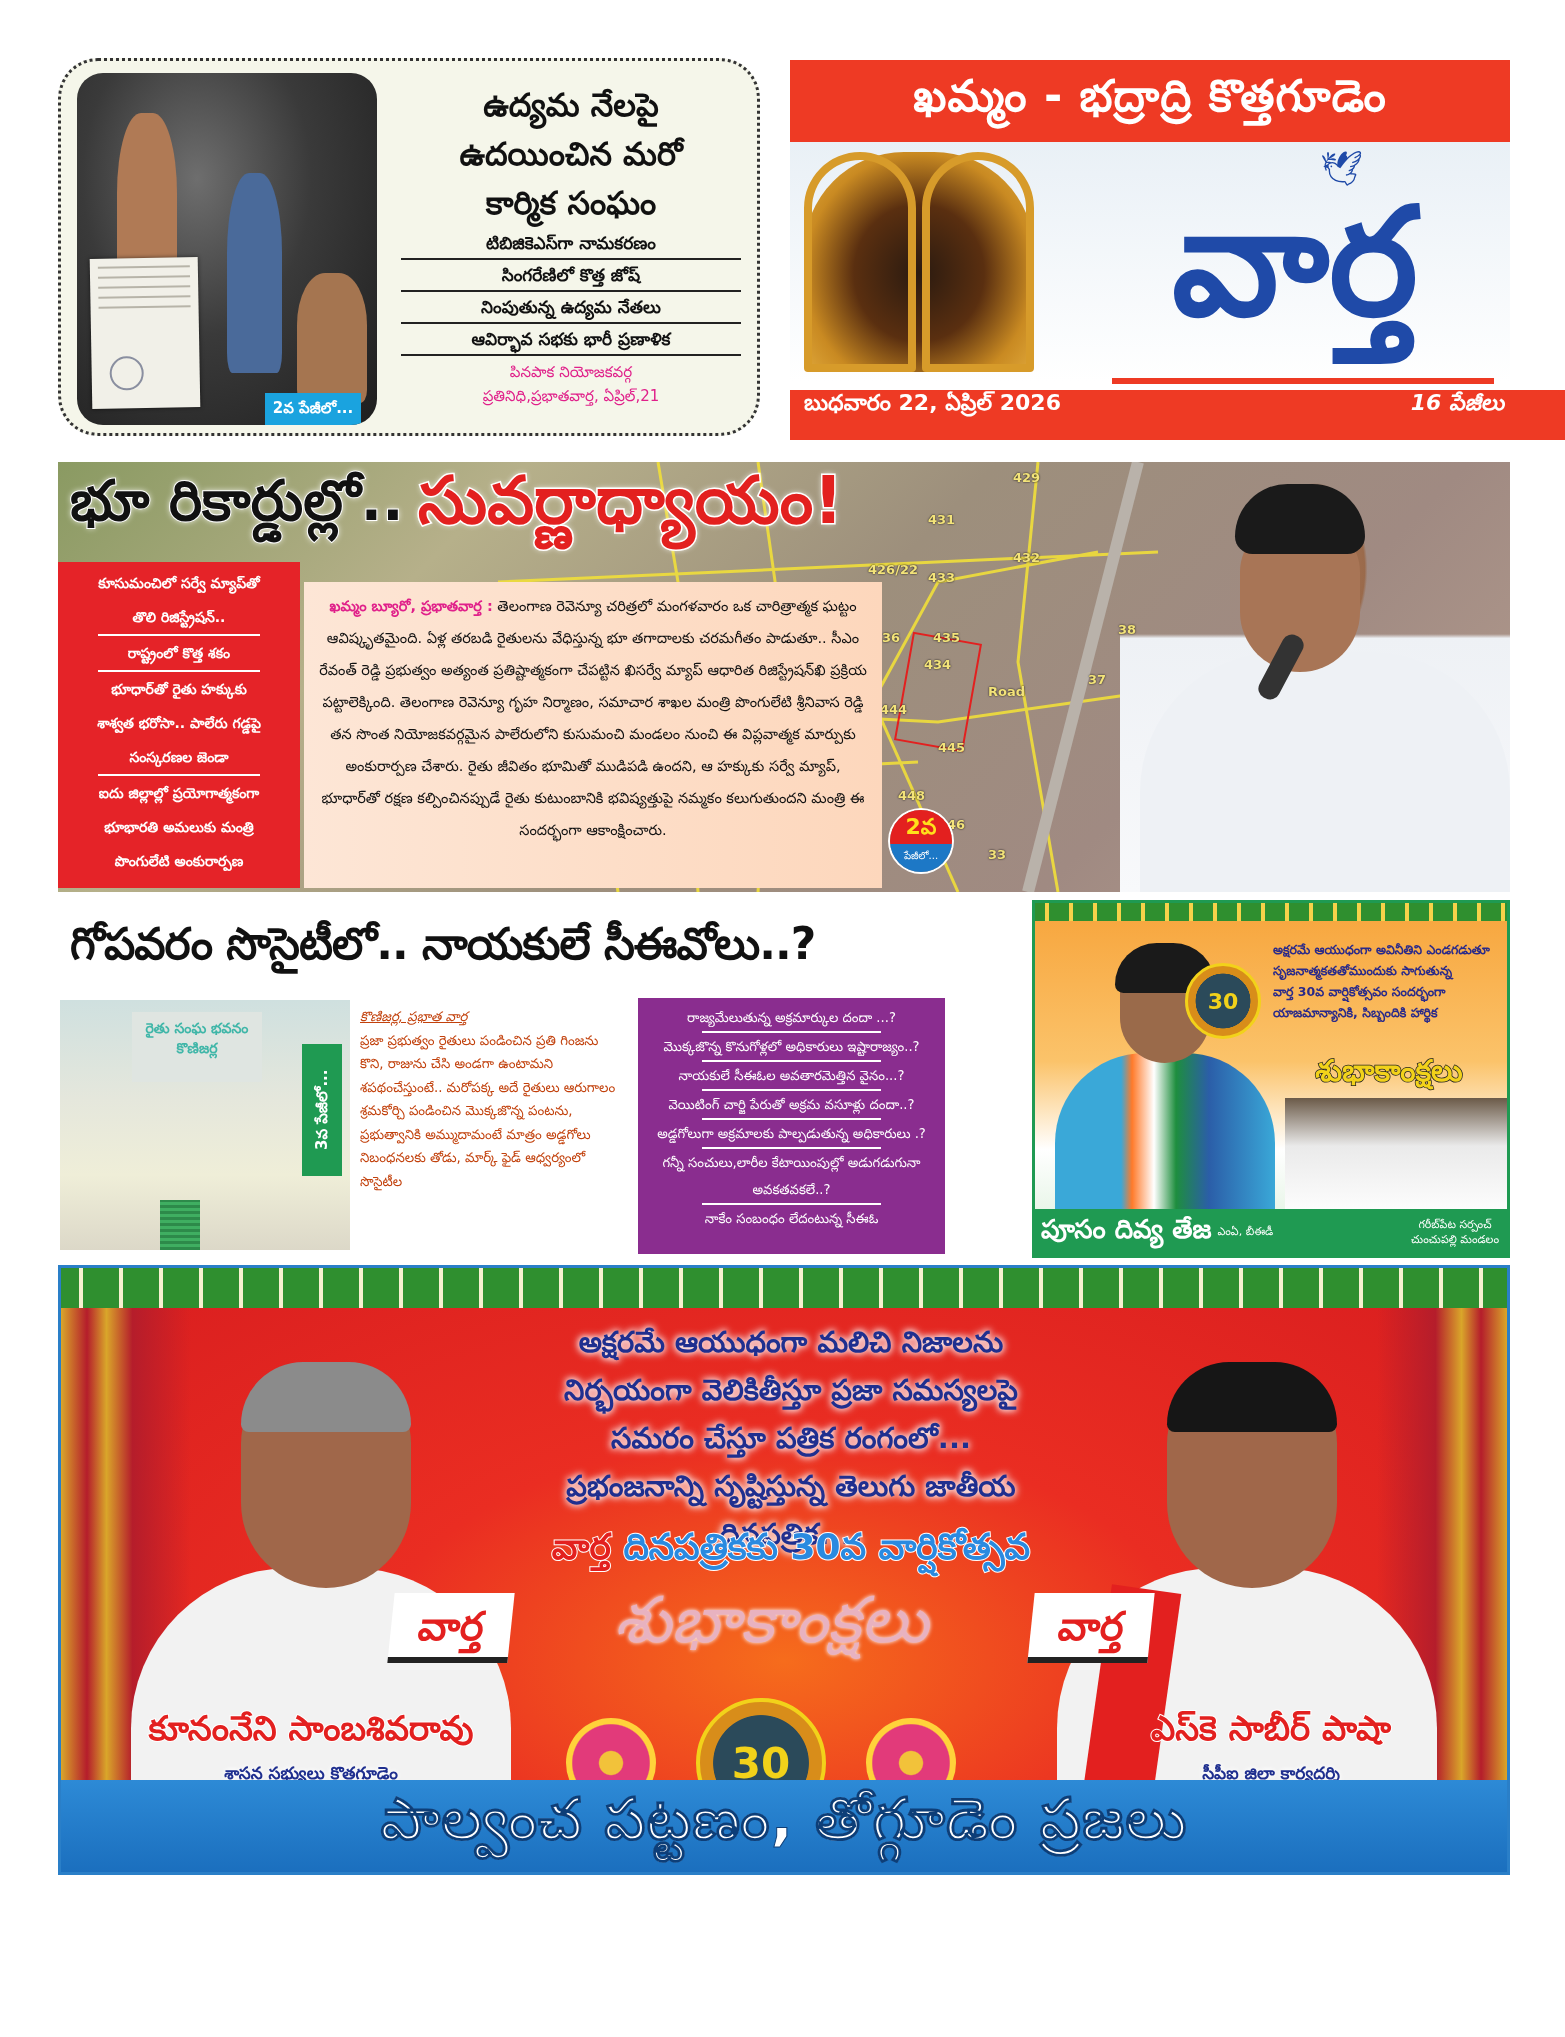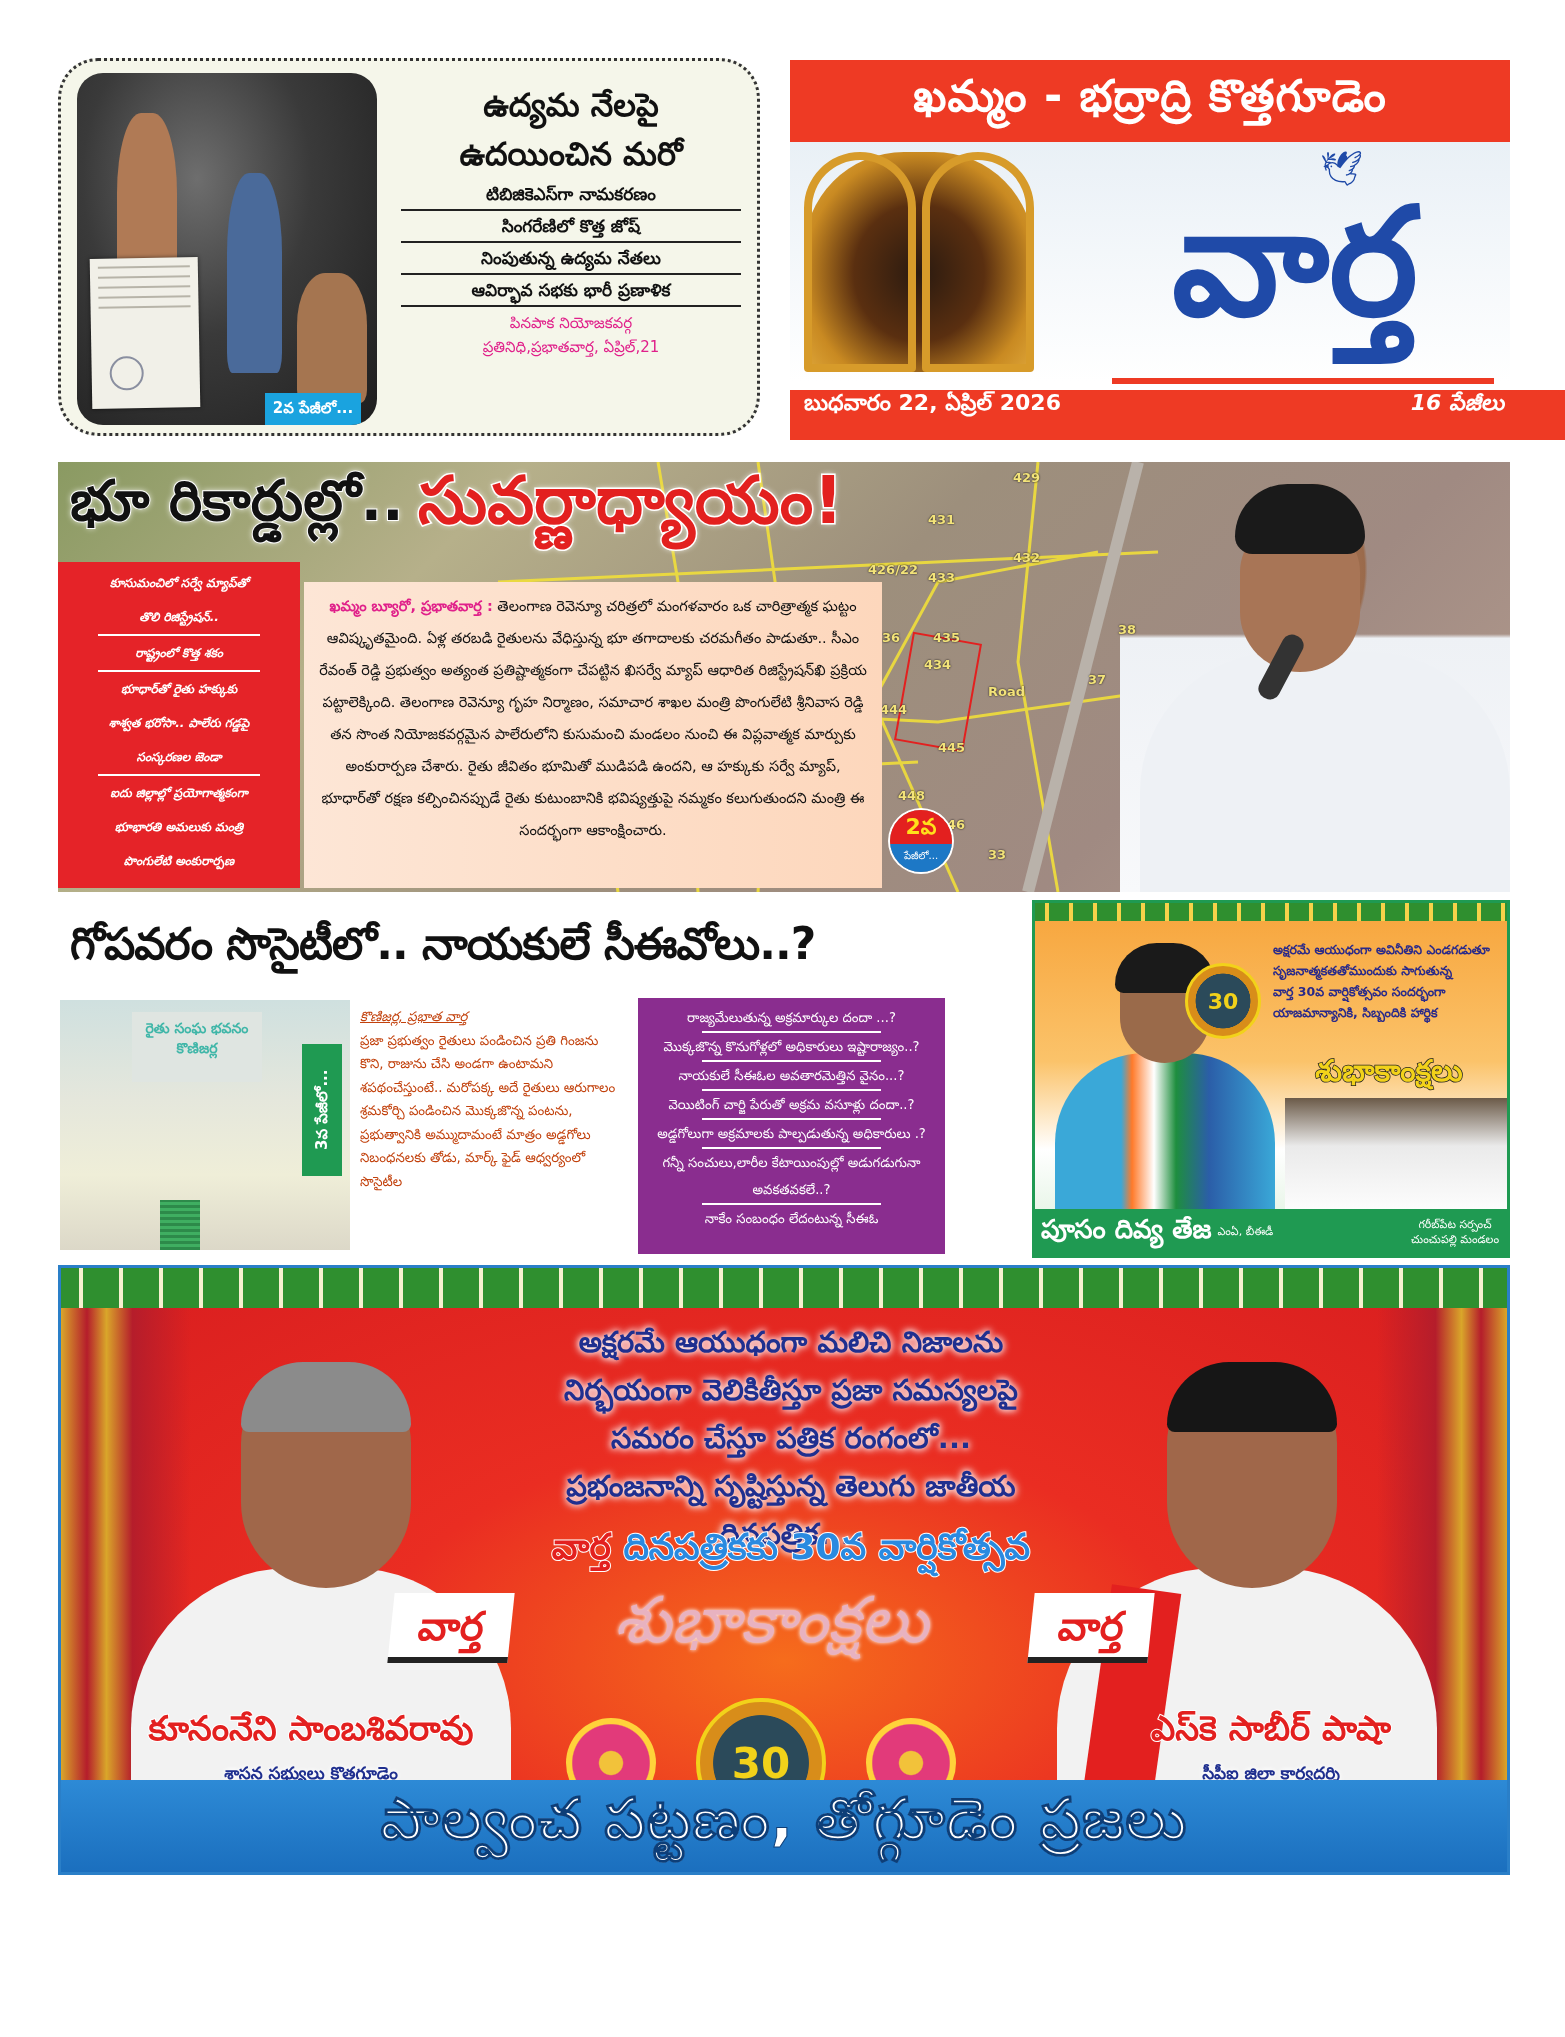--- a/index.html
+++ b/index.html
@@ -76,21 +76,21 @@
     -webkit-text-stroke: 2px #fff; paint-order: stroke fill; text-shadow: 0 0 6px #fff;
   }
   .lead-headline-2 {
     position: absolute; left: 360px; top: 0px; font-size: 66px; font-weight: bold; color: #e3201f;
     -webkit-text-stroke: 3px #fff; paint-order: stroke fill; text-shadow: 0 0 6px #fff;
   }
   .lead-red-box {
     position: absolute; left: 0; top: 100px; width: 242px; height: 326px; background: #e52328; color: #fff;
     text-align: center; padding-top: 4px;
   }
-  .lead-red-box .kicker { font-size: 12px; line-height: 34px; font-weight: bold; font-style: italic; }
+  .lead-red-box .kicker { font-size: 14px; line-height: 34px; font-weight: bold; }
   .lead-red-box .rule { height: 2px; background: #fff; margin: 0 40px; }
   .lead-body {
     position: absolute; left: 246px; top: 120px; width: 578px; height: 306px;
     background: linear-gradient(90deg, #fde6d6 0%, #fdd7bc 100%); padding: 8px 10px;
     text-align: center; font-size: 14.5px; line-height: 32px; color: #111;
   }
   .lead-body .dateline { color: #e0208a; font-weight: bold; }
   .map-label { position: absolute; color: #f3e37a; font-size: 13px; font-weight: bold; text-shadow: 0 0 2px #000; }
   .plot-outline { position: absolute; border: 2px solid #e3201f; }
   .page2-badge {
@@ -206,20 +206,21 @@
         <div class="line"></div>
         <div class="line"></div>
         <div class="line"></div>
       <div class="cert-seal"></div>
     </div>
     <div class="page2-chip">2వ పేజీలో...</div>
   </div>
   <div class="abs teaser-text">
     <div class="teaser-headline">ఉద్యమ నేలపై</div>
     <div class="teaser-headline">ఉదయించిన మరో</div>
+    <div class="teaser-headline">కార్మిక సంఘం</div>
     <div class="teaser-sub">టిబిజికెఎస్‌గా నామకరణం</div>
     <div class="teaser-sub">సింగరేణిలో కొత్త జోష్</div>
     <div class="teaser-sub">నింపుతున్న ఉద్యమ నేతలు</div>
     <div class="teaser-sub">ఆవిర్భావ సభకు భారీ ప్రణాళిక</div>
     <div class="teaser-byline">పినపాక నియోజకవర్గ</div>
     <div class="teaser-byline" style="margin-top:0">ప్రతినిధి,ప్రభాతవార్త, ఏప్రిల్,21</div>
   </div>
 </div>
 
 <div class="abs masthead">

